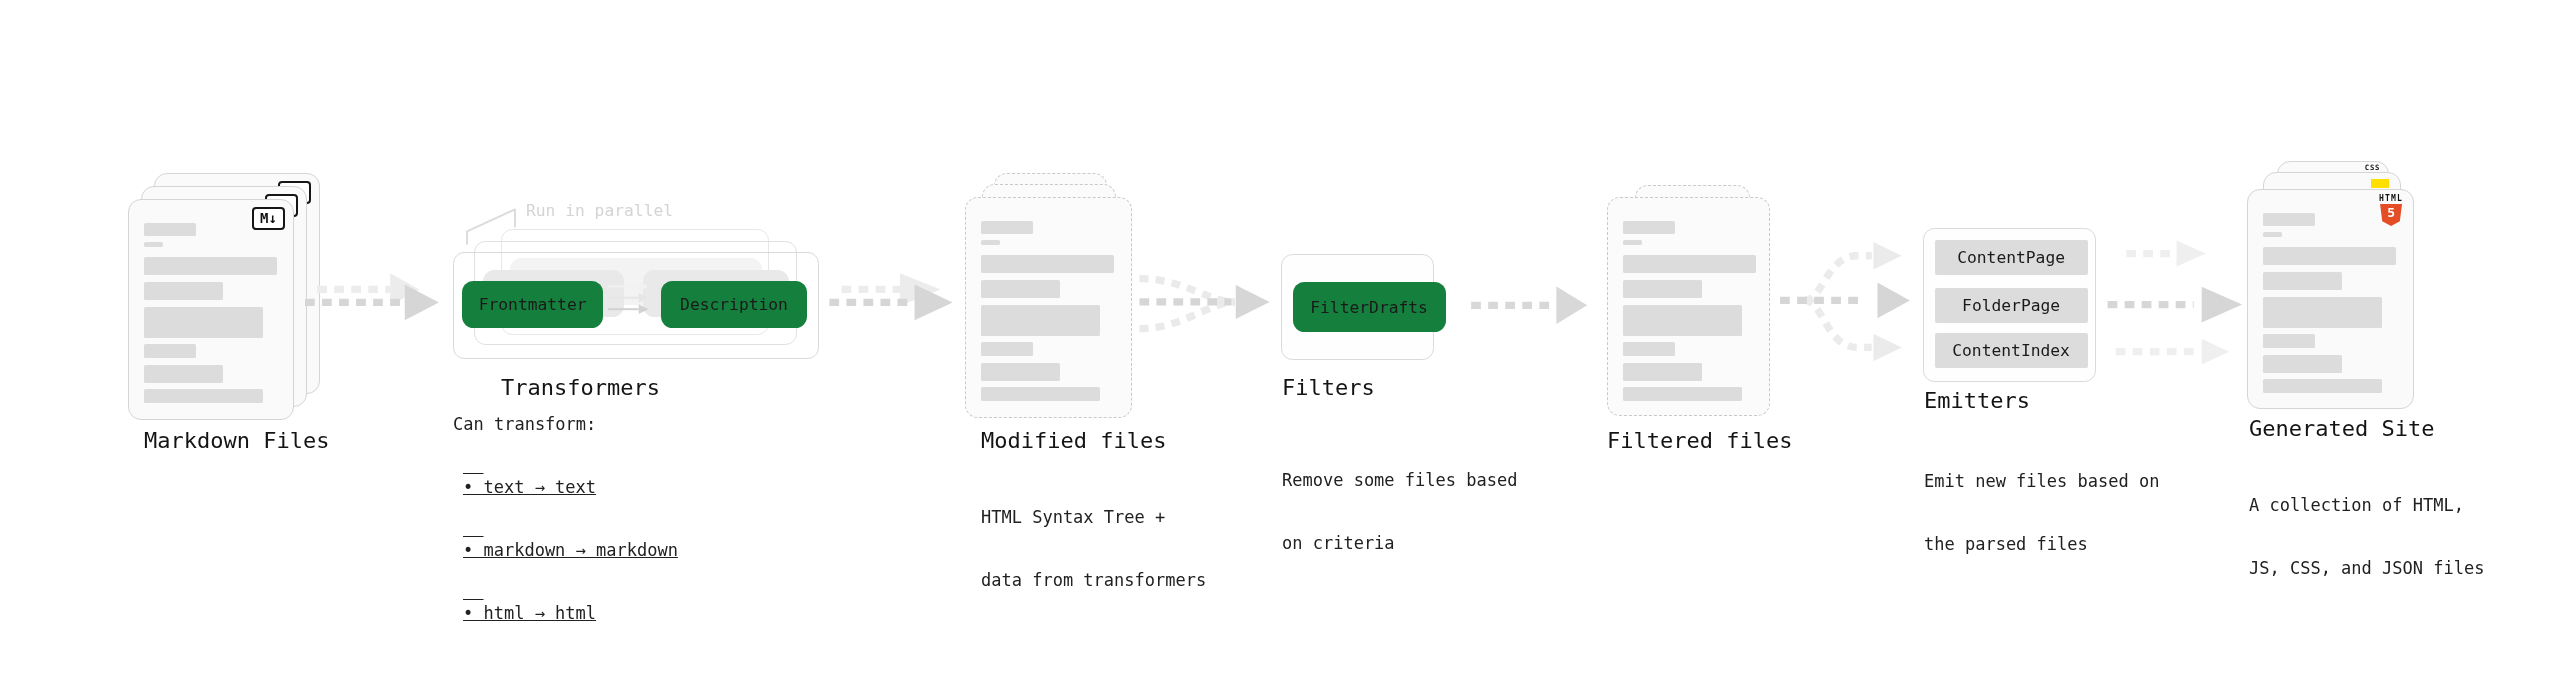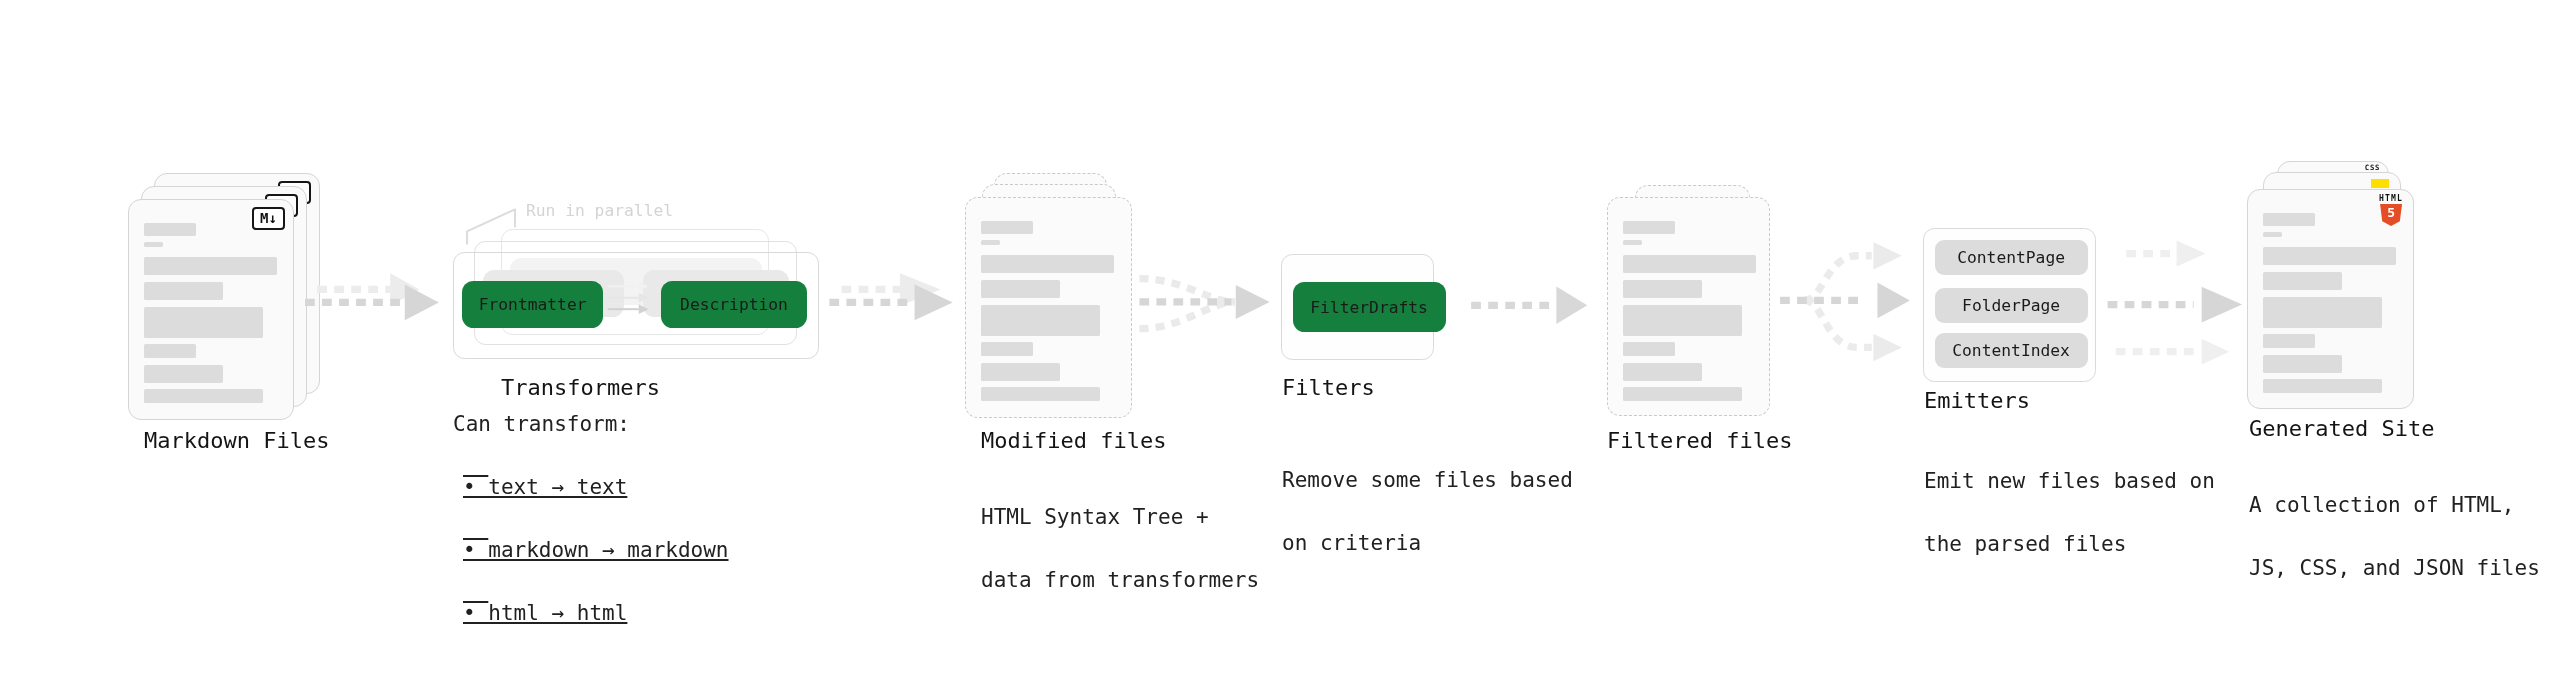--- a/index.html
+++ b/index.html
@@ -16,32 +16,32 @@
   .bars .bar:nth-child(4){width:79px;height:18px;margin-bottom:7.3px;}
   .bars .bar:nth-child(5){width:119px;height:31px;margin-bottom:6.5px;}
   .bars .bar:nth-child(6){width:52px;height:14px;margin-bottom:6.5px;}
   .bars .bar:nth-child(7){width:79px;height:18px;margin-bottom:6.5px;}
   .bars .bar:nth-child(8){width:119px;height:14px;}
   .md-badge{position:absolute;top:6.5px;right:8.1px;width:33px;height:23px;background:#ffffff;
             border:2.4px solid #161616;border-radius:4.1px;display:flex;align-items:center;justify-content:center;
             font-size:14px;font-weight:bold;color:#111;box-sizing:border-box;}
   
   .title{position:absolute;font-size:22px;color:#141414;white-space:pre;}
-  .body-text{position:absolute;font-size:21px;line-height:21px;color:#212121;white-space:pre;}
+  .body-text{position:absolute;font-size:17px;line-height:21px;color:#212121;white-space:pre;}
   .annotation{position:absolute;font-size:16.3px;color:#d4d4d4;white-space:pre;}
   
   .pill{position:absolute;background:#15803d;border-radius:11.4px;display:flex;align-items:center;justify-content:center;
         font-size:16.3px;color:#1a1a1a;box-sizing:border-box;}
   .pill.ghost1{background:#e9e9e9;}
   .pill.ghost2{background:#f3f3f3;}
   
   .t-container{position:absolute;border-radius:11.4px;box-sizing:border-box;background:transparent;}
   
   .panel-card{position:absolute;background:#fefefe;border:1.6px solid #dadada;border-radius:11.4px;box-sizing:border-box;}
-  .emit-pill{position:absolute;background:#dcdcdc;border-radius:9px;display:flex;align-items:center;justify-content:center;
+  .emit-pill{position:absolute;background:#dcdcdc;border-radius:2px;display:flex;align-items:center;justify-content:center;
              font-size:16.3px;color:#1a1a1a;}
   svg.arrow-svg{position:absolute;overflow:visible;}
   
   .css-badge{position:absolute;top:2px;right:6.5px;display:flex;flex-direction:column;align-items:center;}
   .css-badge .css-word{font-size:7.3px;font-weight:bold;letter-spacing:0.8px;color:#111;line-height:8.1px;}
   .css-badge .css-bar{width:18px;height:3.3px;margin-top:0.8px;}
   .js-badge{position:absolute;top:5.7px;right:10.6px;width:18.7px;height:9.8px;}
   .html5-logo{position:absolute;top:4.1px;right:9.8px;display:flex;flex-direction:column;align-items:center;}
   .html5-word{font-size:8.1px;font-weight:bold;letter-spacing:1.2px;color:#111;line-height:9px;}
   .html5-shield{width:22px;height:22px;margin-top:0.8px;display:flex;align-items:flex-start;justify-content:center;

